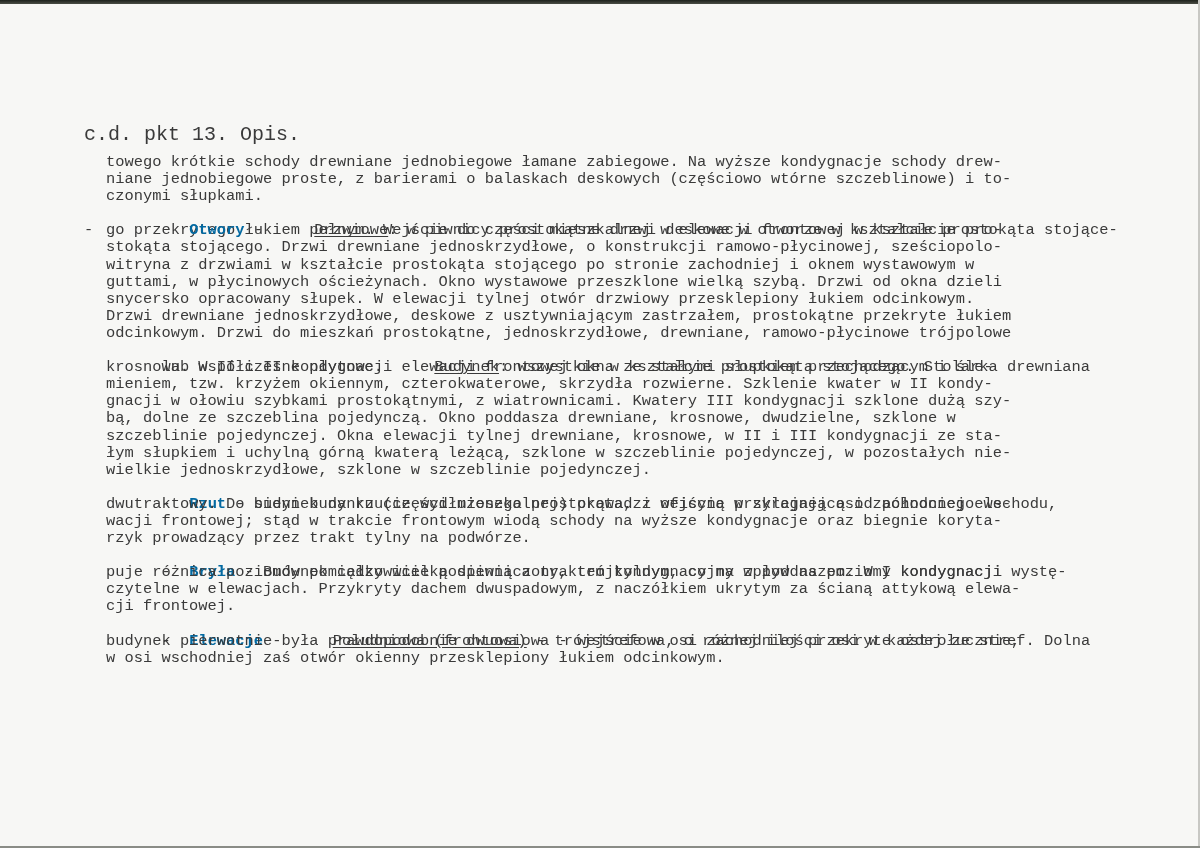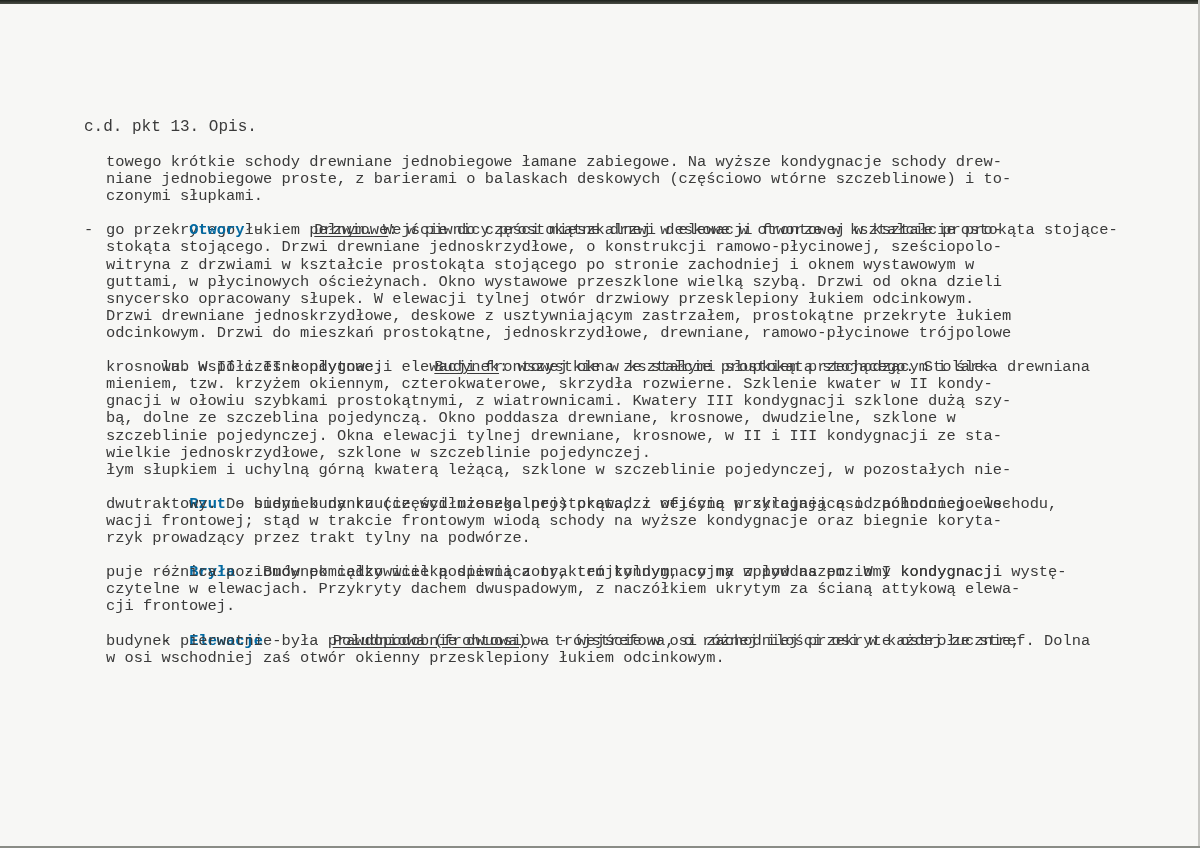--- a/index.html
+++ b/index.html
@@ -16,22 +16,22 @@
   }
   .scan-bottom {
     position:absolute; left:0; bottom:0; width:1200px; height:2px;
     background:#8a8c86;
   }
   .scan-right {
     position:absolute; right:0; top:0; width:2px; height:848px;
     background:#c8c8c4;
   }
   .page-header {
-    position:absolute; left:84px; top:118px;
-    font-size:16px; line-height:18px; white-space:pre;
+    position:absolute; left:84px; top:126px;
+    font-size:20px; line-height:18px; white-space:pre;
   }
   .body-block {
     position:absolute; left:106px; top:154px; width:1000px;
     font-size:15.4px; line-height:17.1px;
   }
   .line { white-space:pre; height:17.1px; }
   .bullet-dash {
     position:absolute; left:-24px;
   }
   .bullet-row { position:relative; }
@@ -67,22 +67,22 @@
     <div class="line">Drzwi drewniane jednoskrzydłowe, deskowe z usztywniającym zastrzałem, prostokątne przekryte łukiem</div>
     <div class="line">odcinkowym. Drzwi do mieszkań prostokątne, jednoskrzydłowe, drewniane, ramowo-płycinowe trójpolowe</div>
     <div class="line">
       <span>lub współczesne płytowe. </span><u>Budynek</u><span>: wszystkie w kształcie prostokąta stojącego. Stolarka drewniana</span>
     </div>
     <div class="line">krosnowa. W II i II kondygnacji elewacji frontowej okna ze stałymi słupkiem przechodzącym i śle-</div>
     <div class="line">mieniem, tzw. krzyżem okiennym, czterokwaterowe, skrzydła rozwierne. Szklenie kwater w II kondy-</div>
     <div class="line">gnacji w ołowiu szybkami prostokątnymi, z wiatrownicami. Kwatery III kondygnacji szklone dużą szy-</div>
     <div class="line">bą, dolne ze szczeblina pojedynczą. Okno poddasza drewniane, krosnowe, dwudzielne, szklone w</div>
     <div class="line">szczeblinie pojedynczej. Okna elewacji tylnej drewniane, krosnowe, w II i III kondygnacji ze sta-</div>
+    <div class="line">łym słupkiem i uchylną górną kwaterą leżącą, szklone w szczeblinie pojedynczej, w pozostałych nie-</div>
     <div class="line">wielkie jednoskrzydłowe, szklone w szczeblinie pojedynczej.</div>
-    <div class="line">łym słupkiem i uchylną górną kwaterą leżącą, szklone w szczeblinie pojedynczej, w pozostałych nie-</div>
   </div>
 
   <div>
     <div class="line">
       <span>-</span><span>  </span><b>Rzut</b><span> - budynek na rzucie wydłużonego prostokąta, z oficyną przylegającą od północnego wschodu,</span>
     </div>
     <div class="line">dwutraktowy. Do sieni budynku (części mieszkalnej) prowadzi wejście w skrajnej osi zachodniej ele-</div>
     <div class="line">wacji frontowej; stąd w trakcie frontowym wiodą schody na wyższe kondygnacje oraz biegnie koryta-</div>
     <div class="line">rzyk prowadzący przez trakt tylny na podwórze.</div>
   </div>

